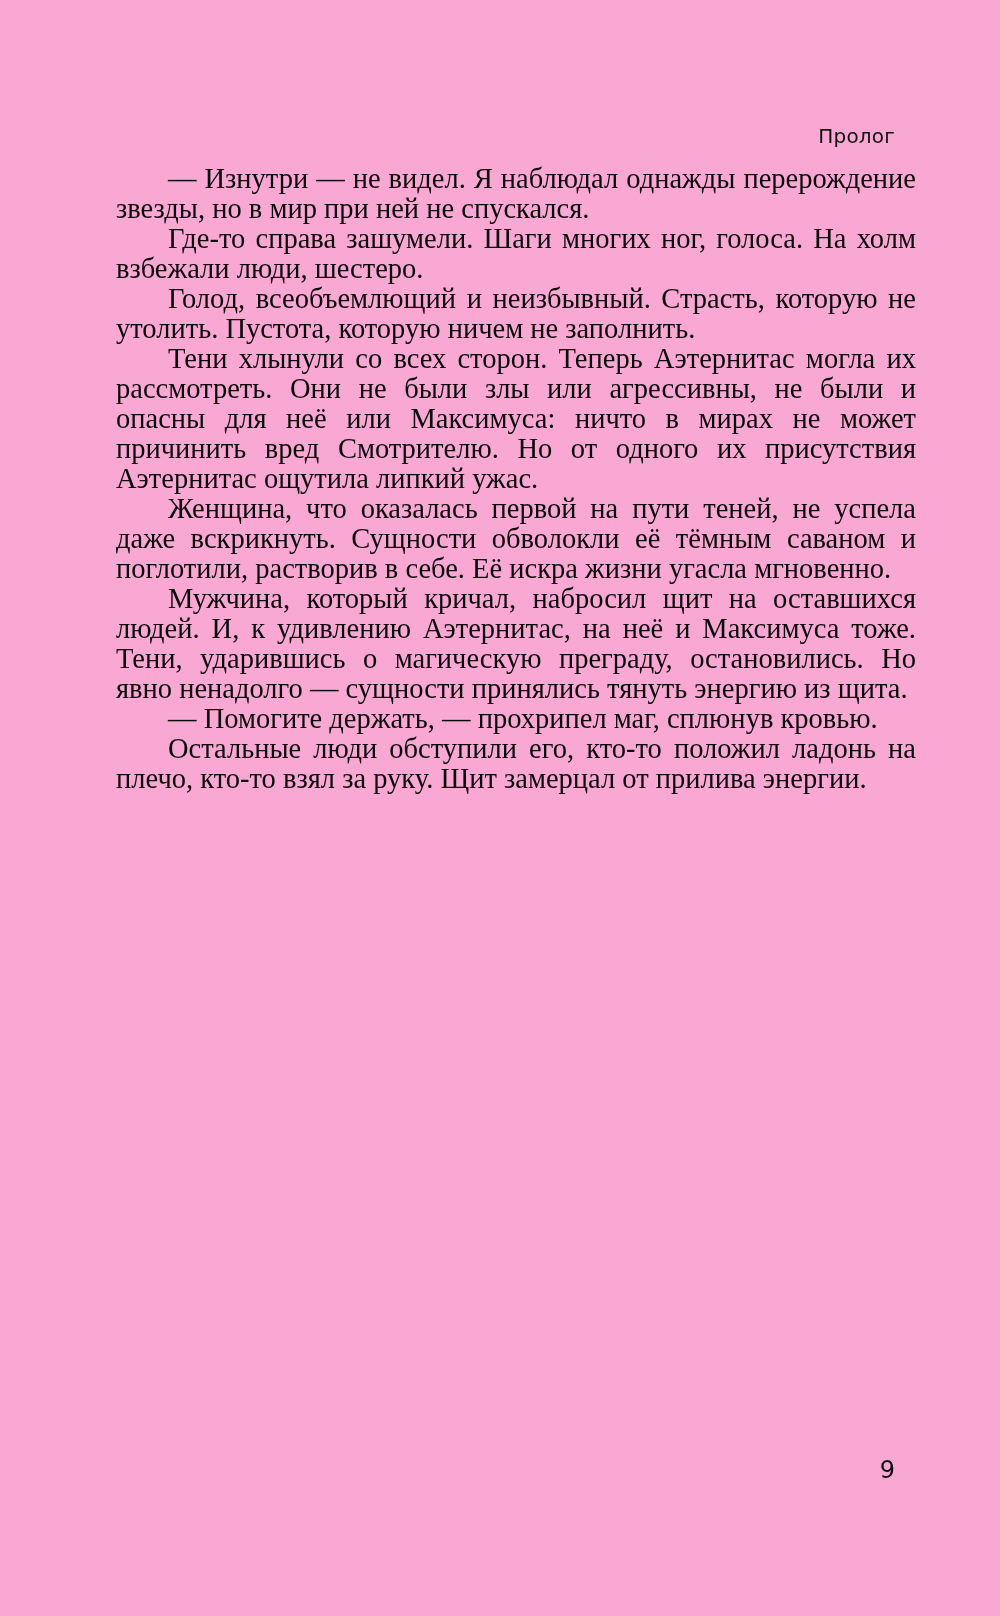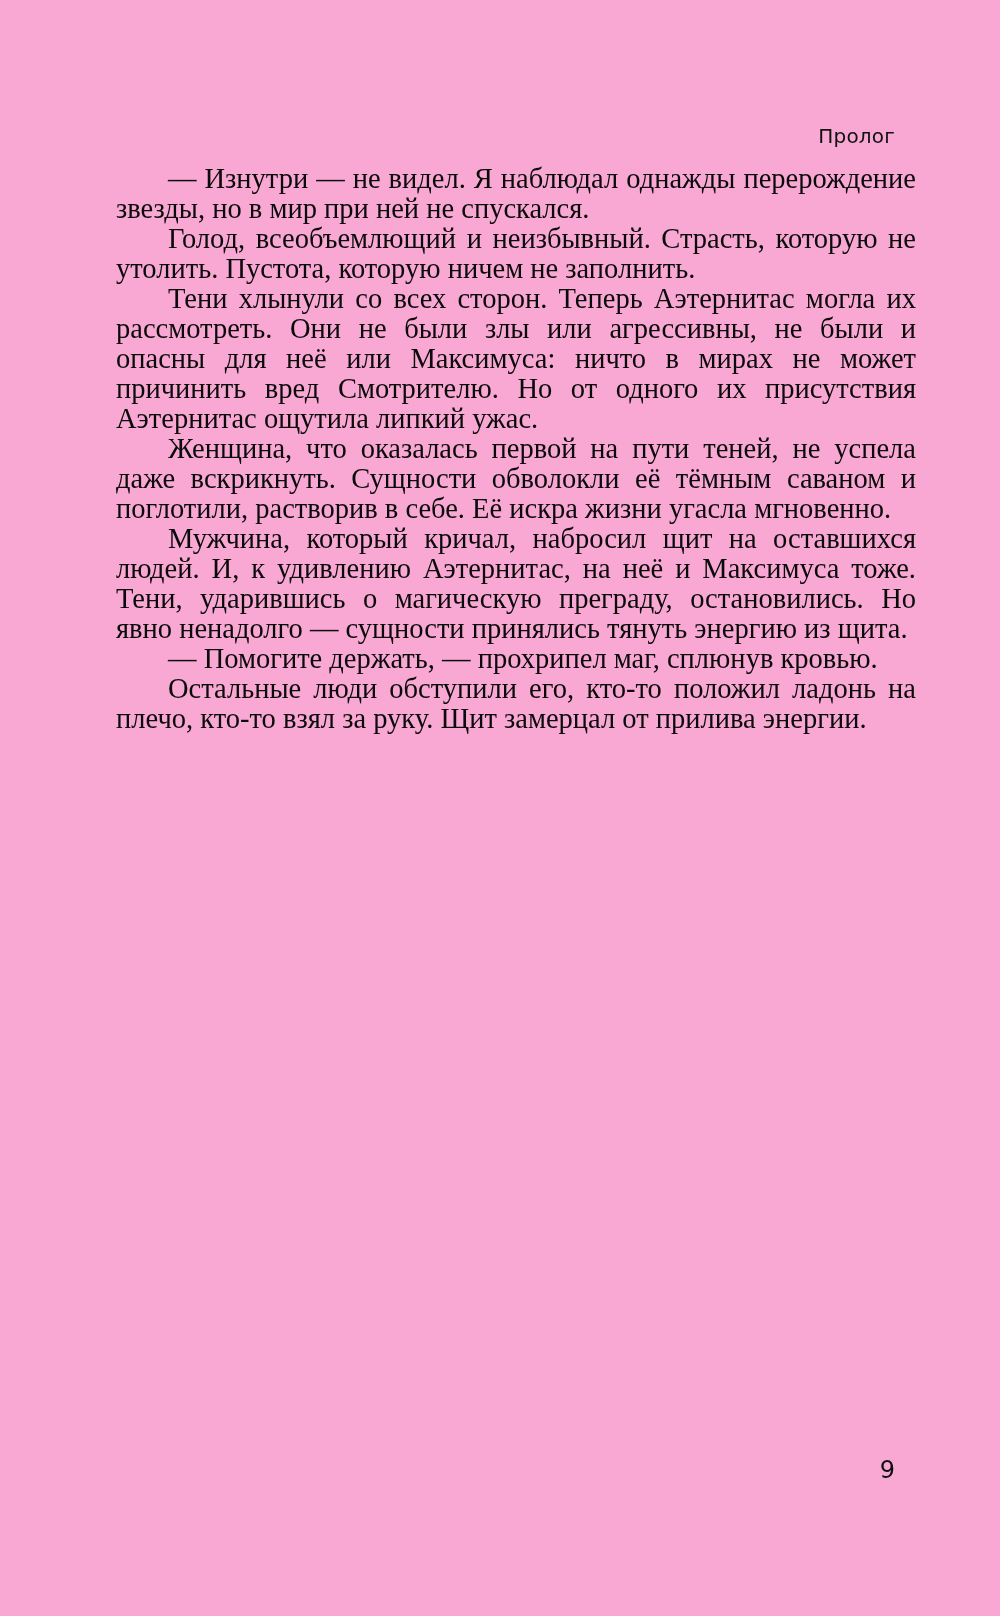--- a/index.html
+++ b/index.html
@@ -54,20 +54,21 @@
 </style>
 </head>
 <body>
 
 <div class="page">
 
   <div class="running-head">Пролог</div>
 
   <div class="body-text">
     <p>— Изнутри — не видел. Я наблюдал однажды перерождение звезды, но в мир при ней не спускался.</p>
+    <p>Где-то справа зашумели. Шаги многих ног, голоса. На холм взбежали люди, шестеро.</p>
     <p>Голод, всеобъемлющий и неизбывный. Страсть, которую не утолить. Пустота, которую ничем не заполнить.</p>
     <p>Тени хлынули со всех сторон. Теперь Аэтернитас могла их рассмотреть. Они не были злы или агрессивны, не были и опасны для неё или Максимуса: ничто в мирах не может причинить вред Смотрителю. Но от одного их присутствия Аэтернитас ощутила липкий ужас.</p>
     <p>Женщина, что оказалась первой на пути теней, не успела даже вскрикнуть. Сущности обволокли её тёмным саваном и поглотили, растворив в себе. Её искра жизни угасла мгновенно.</p>
     <p>Мужчина, который кричал, набросил щит на оставшихся людей. И, к удивлению Аэтернитас, на неё и Максимуса тоже. Тени, ударившись о магическую преграду, остановились. Но явно ненадолго — сущности принялись тянуть энергию из щита.</p>
     <p>— Помогите держать, — прохрипел маг, сплюнув кровью.</p>
     <p>Остальные люди обступили его, кто-то положил ладонь на плечо, кто-то взял за руку. Щит замерцал от прилива энергии.</p>
   </div>
 
   <div class="folio">9</div>
 

